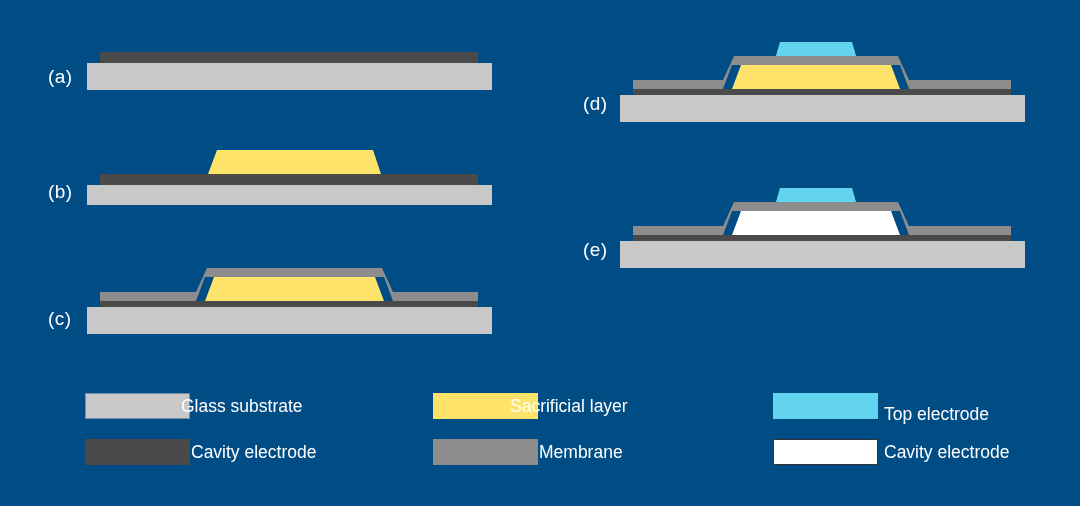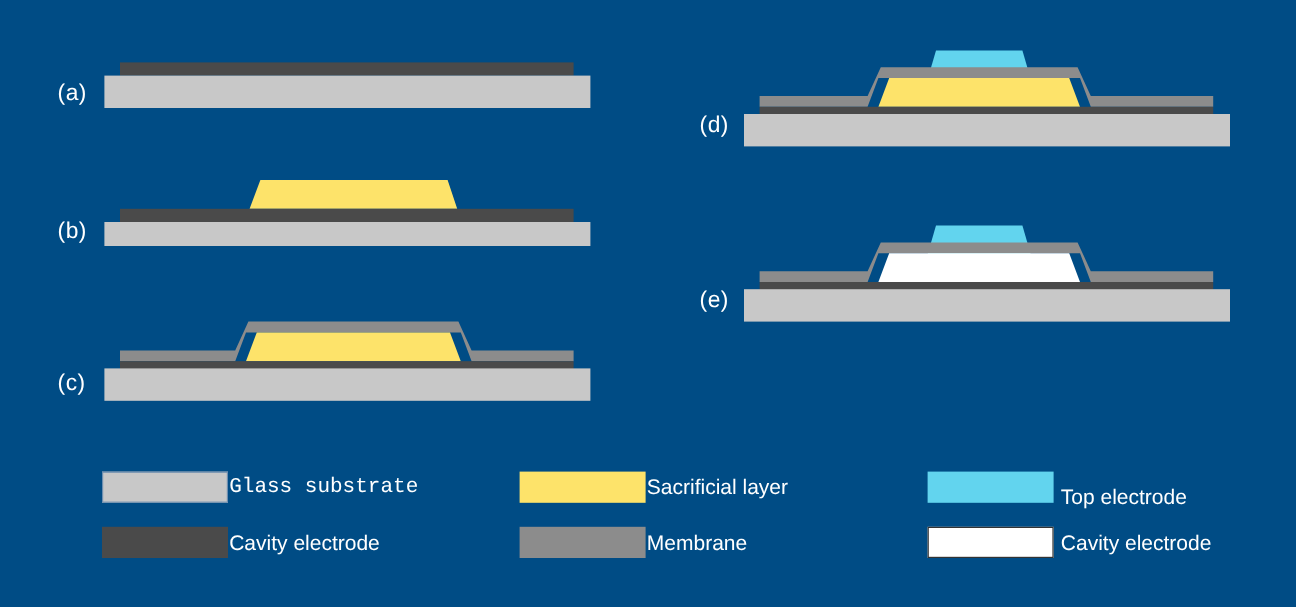--- a/index.html
+++ b/index.html
@@ -66,27 +66,27 @@
     <polygon points="633,226 723,226 734,202 898,202 909,226 1011,226 1011,235 909,235 900,211 732,211 723,235 633,235" fill="#8c8c8c"></polygon>
     <polygon points="732,235 741,211 891,211 900,235" fill="#ffffff"></polygon>
     <rect x="633" y="235" width="378" height="11" fill="#4a4a4a"></rect>
     <rect x="620" y="241" width="405" height="27" fill="#c8c8c8"></rect>
   </g>
 </svg>
 
 <div>
 
   <div class="legend-swatch" style="left:85px;top:393px;width:105px;height:26px;background:#c8c8c8;border:1px solid #6f8fb0;box-sizing:border-box;"></div>
-  <div class="legend-label" style="left:191px;top:398px;font-family:Liberation Mono, monospace;">Glass substrate</div>
+  <div class="legend-label" style="left:181px;top:398px;">Glass substrate</div>
 
   <div class="legend-swatch" style="left:85px;top:439px;width:105px;height:26px;background:#4a4a4a;"></div>
   <div class="legend-label" style="left:191px;top:444px;">Cavity electrode</div>
 
   <div class="legend-swatch" style="left:433px;top:393px;width:105px;height:26px;background:#fde36a;"></div>
-  <div class="legend-label" style="left:539px;top:398px;">Sacrificial layer</div>
+  <div class="legend-label" style="left:510px;top:398px;">Sacrificial layer</div>
 
   <div class="legend-swatch" style="left:433px;top:439px;width:105px;height:26px;background:#8c8c8c;"></div>
   <div class="legend-label" style="left:539px;top:444px;text-align:right;">Membrane</div>
 
   <div class="legend-swatch" style="left:773px;top:393px;width:105px;height:26px;background:#62d4ee;"></div>
   <div class="legend-label" style="left:884px;top:406px;">Top electrode</div>
 
   <div class="legend-swatch" style="left:773px;top:439px;width:105px;height:26px;background:#ffffff;border:1px solid #333333;box-sizing:border-box;"></div>
   <div class="legend-label" style="left:884px;top:444px;">Cavity electrode</div>
 

